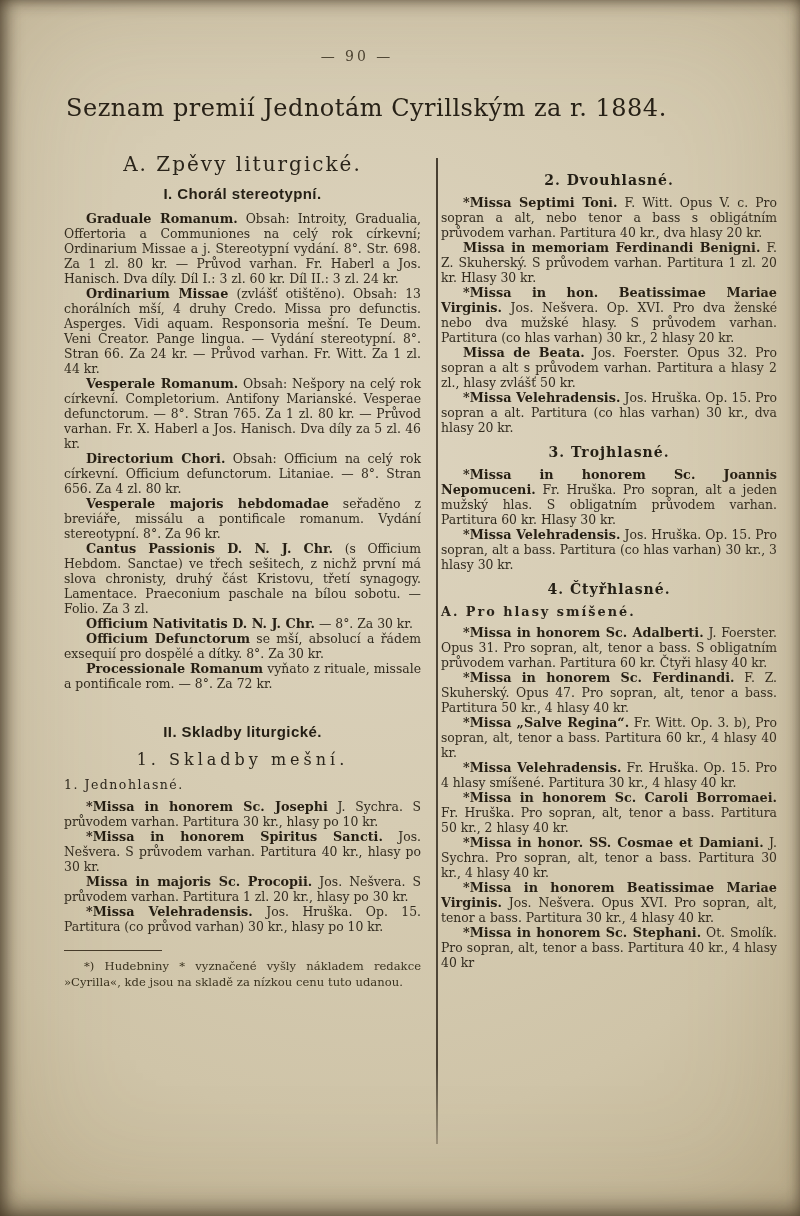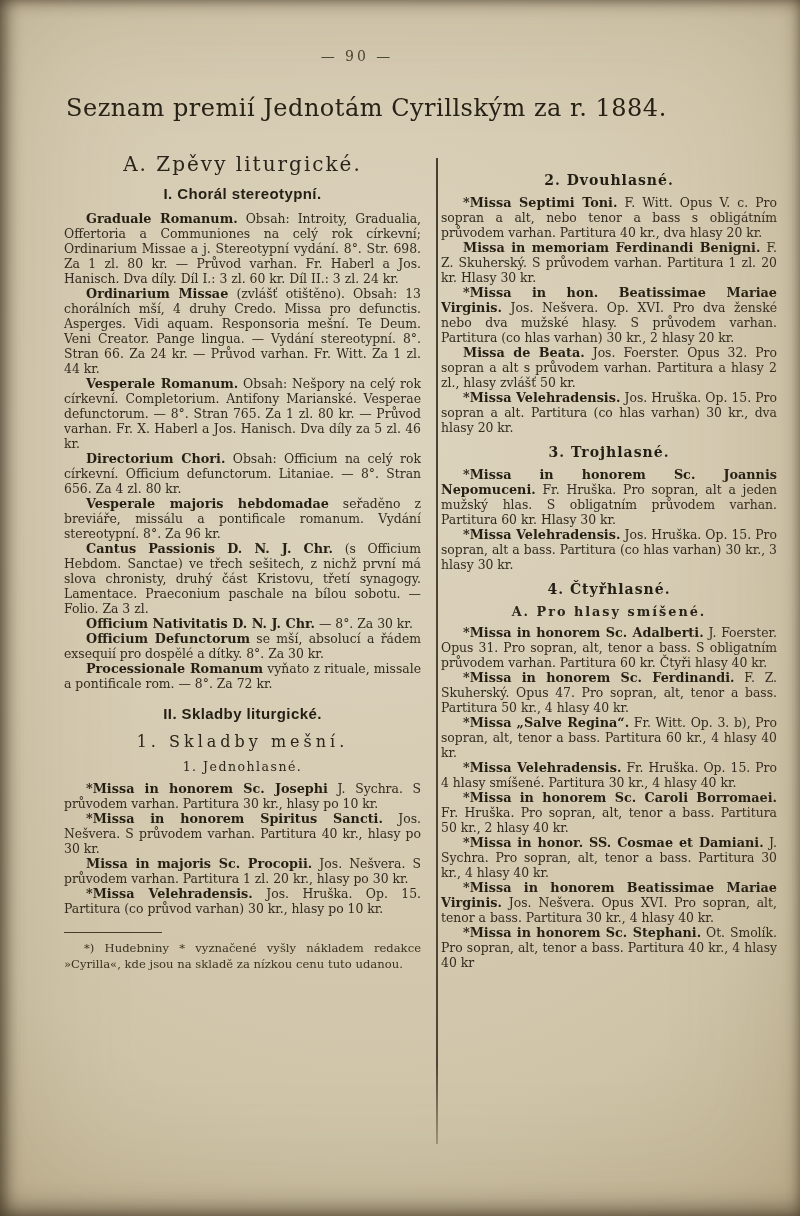--- a/index.html
+++ b/index.html
@@ -43,36 +43,36 @@
 
   .h-serif-lg{
     text-align:center;font-size:20px;letter-spacing:2px;
     color:#2a241a;margin:0 0 9px;
   }
   .h-sans{
     font-family:"Liberation Sans", sans-serif;font-weight:bold;
     text-align:center;font-size:15px;letter-spacing:.4px;
     color:#241f15;margin:0 0 9px;
   }
-  .h-sans.mt{margin-top:14px;margin-bottom:10px;}
+  .h-sans.mt{margin-top:32px;margin-bottom:10px;}
   .h-spaced{
     text-align:center;font-size:16px;letter-spacing:4px;
     color:#2a241a;margin:0 0 8px;
   }
   .h-small{
-    text-align:center;font-size:12.5px;letter-spacing:1.5px;
+    font-size:12.5px;letter-spacing:1.5px;
     color:#2d271d;margin:0 0 7px;
   }
   .h-num{
     text-align:center;font-size:14px;font-weight:bold;letter-spacing:1px;
     color:#241f15;margin:9px 0 7px;
   }
   .h-num.first{margin-top:16px;}
   .h-sub-a{
-    text-align:center;font-size:12.8px;font-weight:bold;letter-spacing:2px;
+    text-align:left;font-size:12.8px;font-weight:bold;letter-spacing:2px;
     color:#2a241a;margin:2px 0 6px;
   }
   .entry{
     margin:0;text-indent:22px;text-align:justify;
     font-size:12.4px;line-height:15px;color:#322b1f;
   }
   .entry-title{font-weight:bold;font-size:12.8px;color:#261f14;}
   .fn-rule{
     width:98px;height:0;border-top:1.5px solid #453b2a;
     margin:16px 0 7px 0;

